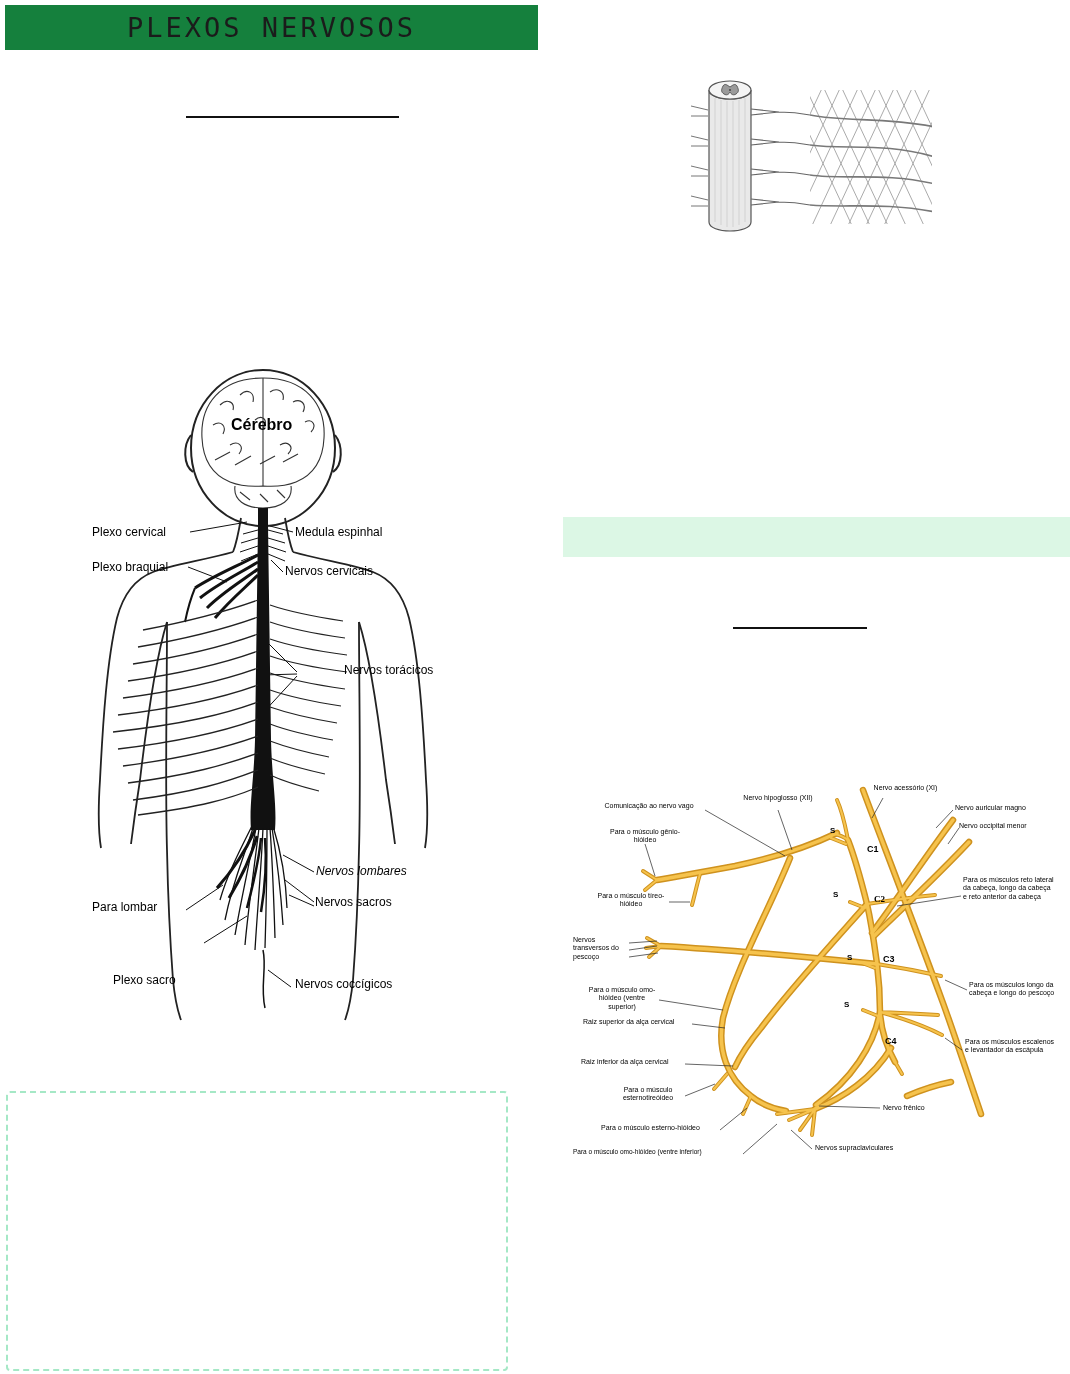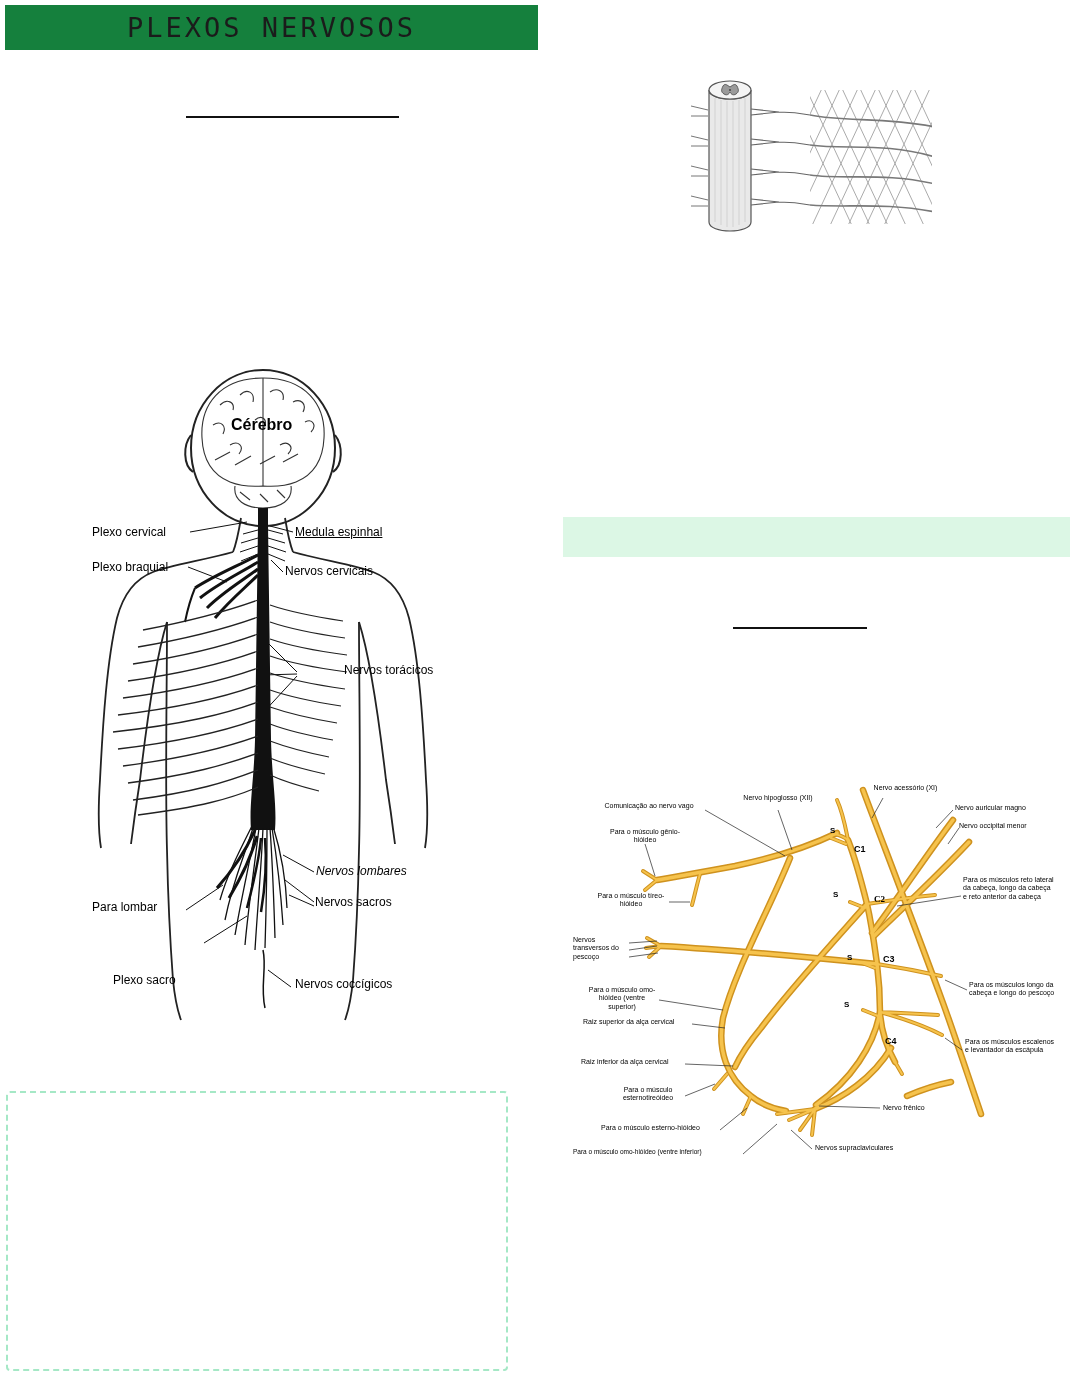--- a/index.html
+++ b/index.html
@@ -203,21 +203,21 @@
         <path d="M259,512 L228,495"></path>
         <path d="M259,542 L230,520 M259,546 L234,535"></path>
         <path d="M131,550 L168,525"></path>
         <path d="M149,583 L192,556"></path>
         <path d="M236,627 L213,610"></path>
       </g>
     </svg>
 
     <div class="blbl bold" style="left:176px;top:56px;">Cérebro</div>
     <div class="blbl" style="left:37px;top:166px;">Plexo cervical</div>
-    <div class="blbl" style="left:240px;top:166px;text-decoration:underline;">Medula espinhal</div>
+    <div class="blbl" style="left:240px;top:166px;">Medula espinhal</div>
     <div class="blbl" style="left:37px;top:201px;">Plexo braquial</div>
     <div class="blbl" style="left:230px;top:205px;">Nervos cervicais</div>
     <div class="blbl" style="left:245px;top:304px;margin-left:44px;">Nervos torácicos</div>
     <div class="blbl" style="left:261px;top:505px;font-style:italic;">Nervos lombares</div>
     <div class="blbl" style="left:260px;top:536px;">Nervos sacros</div>
     <div class="blbl" style="left:37px;top:541px;">Para lombar</div>
     <div class="blbl" style="left:58px;top:574px;margin-top:40px;">Plexo sacro</div>
     <div class="blbl" style="left:240px;top:618px;">Nervos coccígicos</div>
   </div>
 
@@ -344,21 +344,21 @@
     <div class="clbl" style="left:20px;top:208px;width:74px;text-align:center;">Para o músculo omo-hióideo (ventre superior)</div>
     <div class="clbl nowrap" style="left:18px;top:240px;">Raiz superior da alça cervical</div>
     <div class="clbl nowrap" style="left:16px;top:280px;">Raiz inferior da alça cervical</div>
     <div class="clbl" style="left:46px;top:308px;width:74px;text-align:center;">Para o músculo esternotireóideo</div>
     <div class="clbl nowrap" style="left:36px;top:346px;">Para o músculo esterno-hióideo</div>
     <div class="clbl nowrap" style="left:8px;top:370px;font-size:6.5px;">Para o músculo omo-hióideo (ventre inferior)</div>
     <div class="clbl" style="left:404px;top:203px;width:88px;">Para os músculos longo da cabeça e longo do pescoço</div>
     <div class="clbl" style="left:400px;top:260px;width:92px;">Para os músculos escalenos e levantador da escápula</div>
     <div class="clbl nowrap" style="left:318px;top:326px;">Nervo frênico</div>
     <div class="clbl nowrap" style="left:250px;top:366px;">Nervos supraclaviculares</div>
-    <div class="cnode" style="left:289px;top:66px;">C1</div>
+    <div class="cnode" style="left:302px;top:66px;">C1</div>
     <div class="cnode" style="left:309px;top:116px;font-family:Liberation Serif, serif;">C2</div>
     <div class="cnode" style="left:318px;top:176px;">C3</div>
     <div class="cnode" style="left:320px;top:226px;margin-top:32px;">C4</div>
     <div class="snode" style="left:265px;top:48px;">S</div>
     <div class="snode" style="left:268px;top:112px;">S</div>
     <div class="snode" style="left:282px;top:175px;">S</div>
     <div class="snode" style="left:279px;top:222px;">S</div>
   </div>
 
   <div class="dashed-box"></div>

